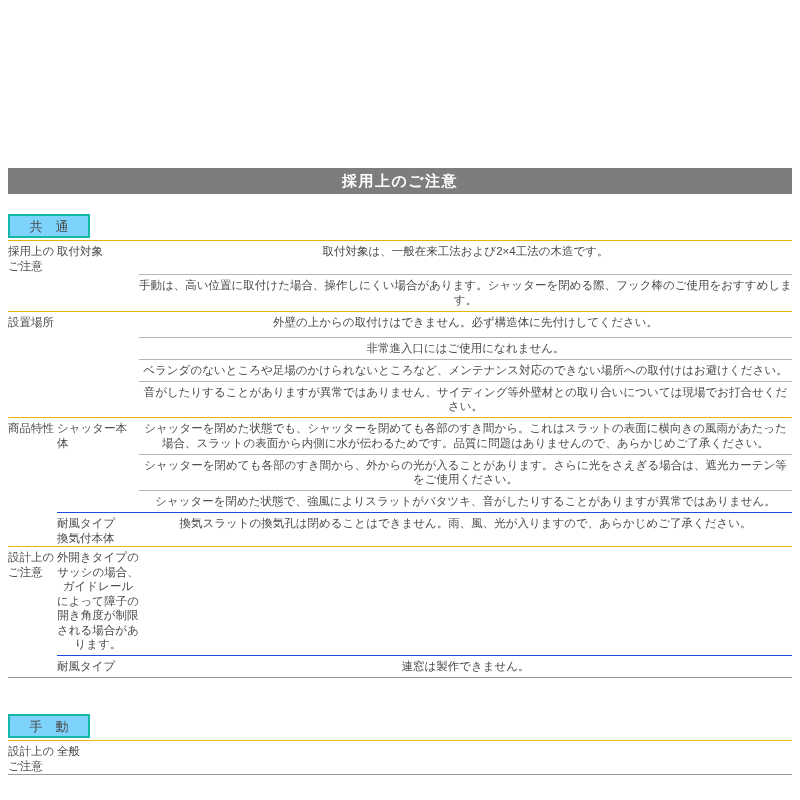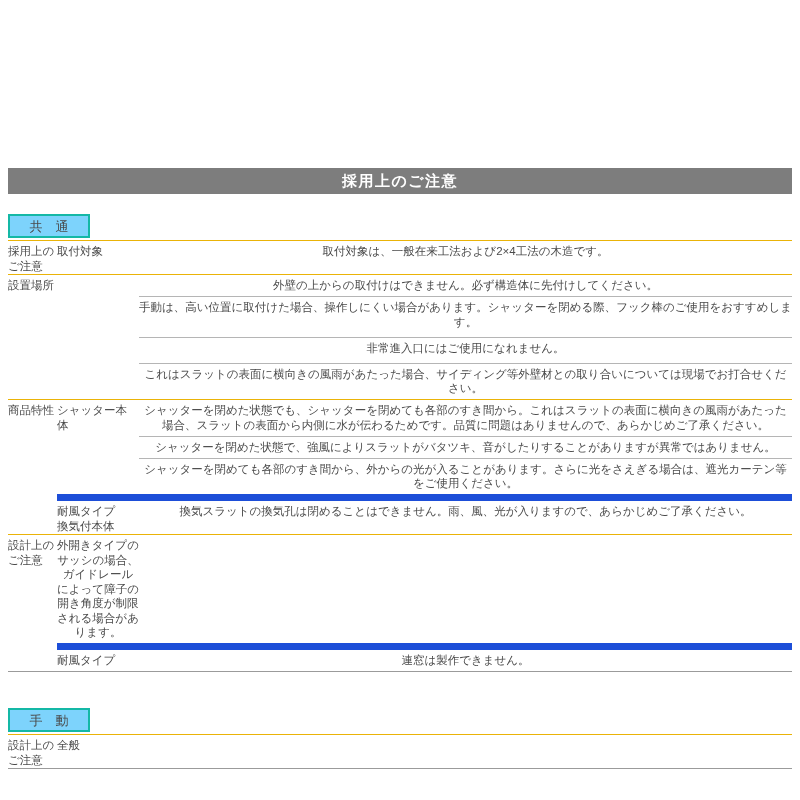--- a/index.html
+++ b/index.html
@@ -22,21 +22,21 @@
     margin-top:20px; margin-bottom:2px;
     width:78px; height:20px;
     border:2px solid #14b8a6; background:#7dd3fc;
     display:flex; align-items:flex-end; justify-content:center;
     font-size:13px; color:#4a4a4a;
   }
 
   .ntable { border-bottom:1px solid #9b9b9b; }
   .row { display:grid; grid-template-columns:49px 82px 1fr; }
   .row.group-start { border-top:1px solid #eab308; }
-  .row.sub-start .c2, .row.sub-start .c3 { border-top:7px solid #1d4ed8; }
+  .row.sub-start .c2, .row.sub-start .c3 { border-top:1px solid #1d4ed8; }
   .row.cont .c3 { border-top:1px solid #b5b5b5; }
 
   .c1,.c2,.c3 {
     font-size:11.5px; line-height:14.5px;
   }
   .c1,.c2 { padding:3px 2px 1px 0; white-space:pre-line; }
   .c3 { padding:3px 0 3.5px 0;text-align:center; }
 
   .spacer-16 { height:16px; }
 </style>
@@ -55,64 +55,65 @@
     </div>
 
     <div class="ntable">
 
       <div class="row group-start">
         <div class="c1">採用上の
 ご注意</div>
         <div class="c2">取付対象</div>
         <div class="c3">取付対象は、一般在来工法および2×4工法の木造です。</div>
       </div>
+      <div class="row cont">
+        <div class="c1"></div>
+        <div class="c2"></div>
+        <div class="c3">手動は、高い位置に取付けた場合、操作しにくい場合があります。シャッターを閉める際、フック棒のご使用をおすすめします。</div>
+      </div>
+
       <div class="row group-start">
         <div class="c1">設置場所</div>
         <div class="c2"></div>
         <div class="c3">外壁の上からの取付けはできません。必ず構造体に先付けしてください。</div>
-      </div>
-
-      <div class="row cont">
-        <div class="c1"></div>
-        <div class="c2"></div>
-        <div class="c3">手動は、高い位置に取付けた場合、操作しにくい場合があります。シャッターを閉める際、フック棒のご使用をおすすめします。</div>
       </div>
       <div class="row cont">
         <div class="c1"></div>
         <div class="c2"></div>
       </div>
       <div class="row cont">
         <div class="c1"></div>
         <div class="c2"></div>
         <div class="c3">非常進入口にはご使用になれません。</div>
       </div>
       <div class="row cont">
         <div class="c1"></div>
         <div class="c2"></div>
+        <div class="c3">ベランダのないところや足場のかけられないところなど、メンテナンス対応のできない場所への取付けはお避けください。</div>
       </div>
       <div class="row cont">
         <div class="c1"></div>
         <div class="c2"></div>
-        <div class="c3">これはスラットの表面に横向きの風雨があたった場合、サイディング等外壁材との取り合いについては現場でお打合せください。</div>
+        <div class="c3">音がしたりすることがありますが異常ではありません、サイディング等外壁材との取り合いについては現場でお打合せください。</div>
       </div>
 
       <div class="row group-start">
         <div class="c1">商品特性</div>
         <div class="c2">シャッター本体</div>
         <div class="c3">シャッターを閉めた状態でも、シャッターを閉めても各部のすき間から。これはスラットの表面に横向きの風雨があたった場合、スラットの表面から内側に水が伝わるためです。品質に問題はありませんので、あらかじめご了承ください。</div>
       </div>
       <div class="row cont">
         <div class="c1"></div>
         <div class="c2"></div>
-        <div class="c3">シャッターを閉めた状態で、強風によりスラットがバタツキ、音がしたりすることがありますが異常ではありません。</div>
+        <div class="c3">シャッターを閉めても各部のすき間から、外からの光が入ることがあります。さらに光をさえぎる場合は、遮光カーテン等をご使用ください。</div>
       </div>
       <div class="row cont">
         <div class="c1"></div>
         <div class="c2"></div>
-        <div class="c3">シャッターを閉めても各部のすき間から、外からの光が入ることがあります。さらに光をさえぎる場合は、遮光カーテン等をご使用ください。</div>
+        <div class="c3">シャッターを閉めた状態で、強風によりスラットがバタツキ、音がしたりすることがありますが異常ではありません。</div>
       </div>
 
       <div class="row sub-start">
         <div class="c1"></div>
         <div class="c2">耐風タイプ
 換気付本体</div>
         <div class="c3">換気スラットの換気孔は閉めることはできません。雨、風、光が入りますので、あらかじめご了承ください。</div>
       </div>
 
       <div class="row group-start">

